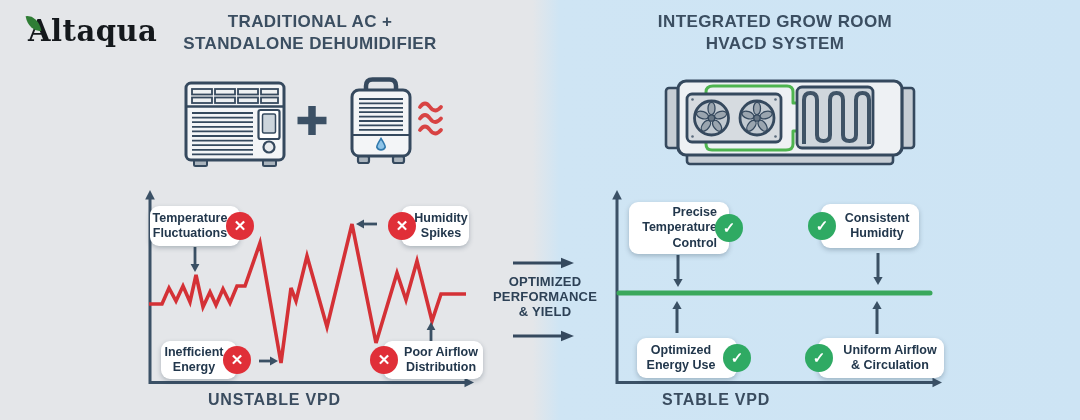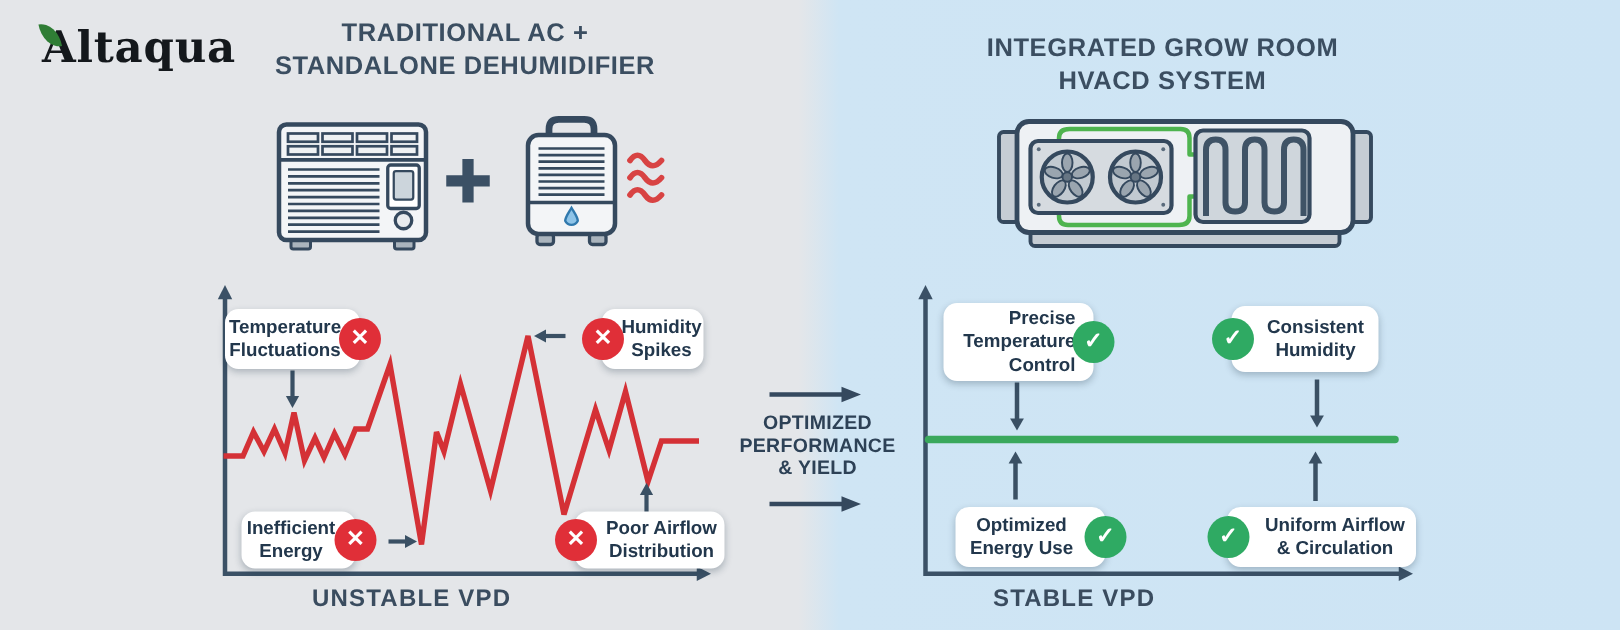--- a/index.html
+++ b/index.html
@@ -8,21 +8,21 @@
     font-family:"Liberation Sans", sans-serif;
     background:linear-gradient(90deg,#e4e6e9 0%,#e4e6e9 49.3%,#cfe5f4 51.8%,#cde4f4 100%);
   }
   .logo{position:absolute; left:28px; top:14px; font-family:"DejaVu Serif", serif;
         font-weight:700; font-size:29px; color:#14181c; letter-spacing:.5px;}
   .leaf{position:absolute; left:27px; top:15px; width:13px; height:17px;
         background:#2f7d35; border-radius:0 100% 0 100%; transform:rotate(-10deg);}
   .panel-title{position:absolute; width:330px; text-align:center; font-weight:700;
         font-size:17px; line-height:22px; color:#3b4e61; letter-spacing:.4px; top:11px;}
   .title-left{left:145px;}
-  .title-right{left:610px;margin-top:10px;}
+  .title-right{left:610px;}
   .callout{position:absolute; background:#fff; border-radius:9px;
         box-shadow:0 2px 5px rgba(30,50,70,.28);
         color:#22374c; font-weight:700; font-size:12.5px; line-height:15.5px;
         text-align:center; display:flex; flex-direction:column; justify-content:center;
         box-sizing:border-box;}
   .badge{position:absolute; width:28px; height:28px; border-radius:50%;
         display:flex; align-items:center; justify-content:center;
         color:#fff; font-size:15px; font-weight:700; top:50%; transform:translateY(-50%);}
   .badge-red{background:#e02f38;}
   .badge-green{background:#2faa63;}

